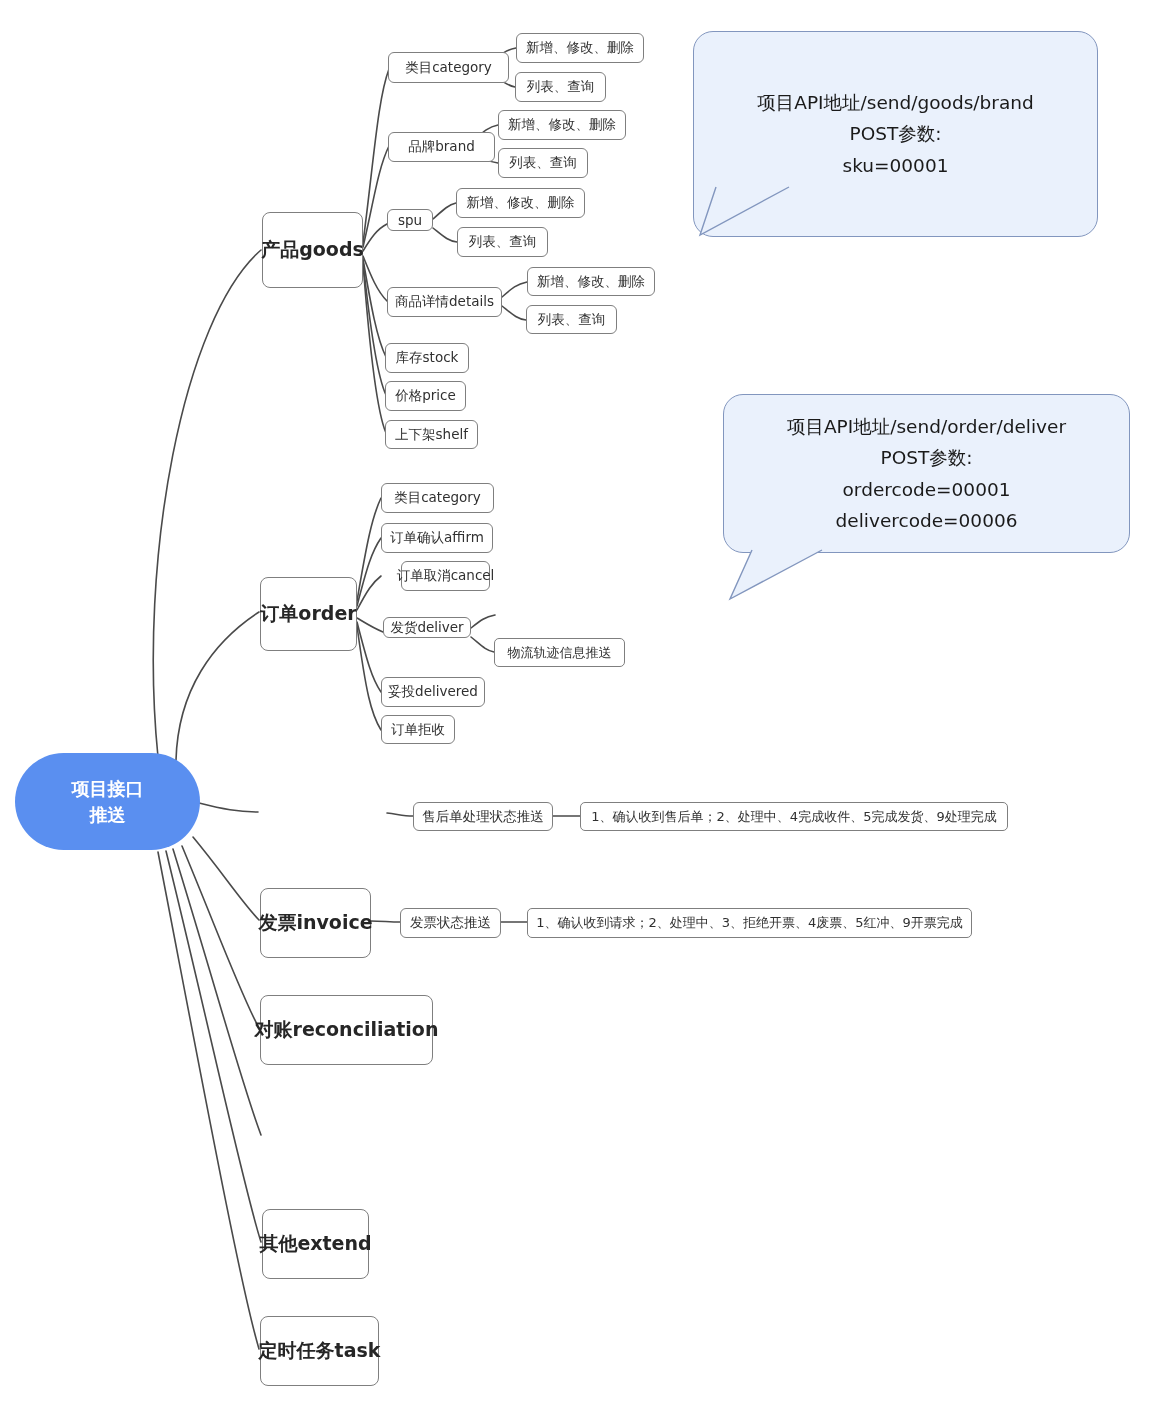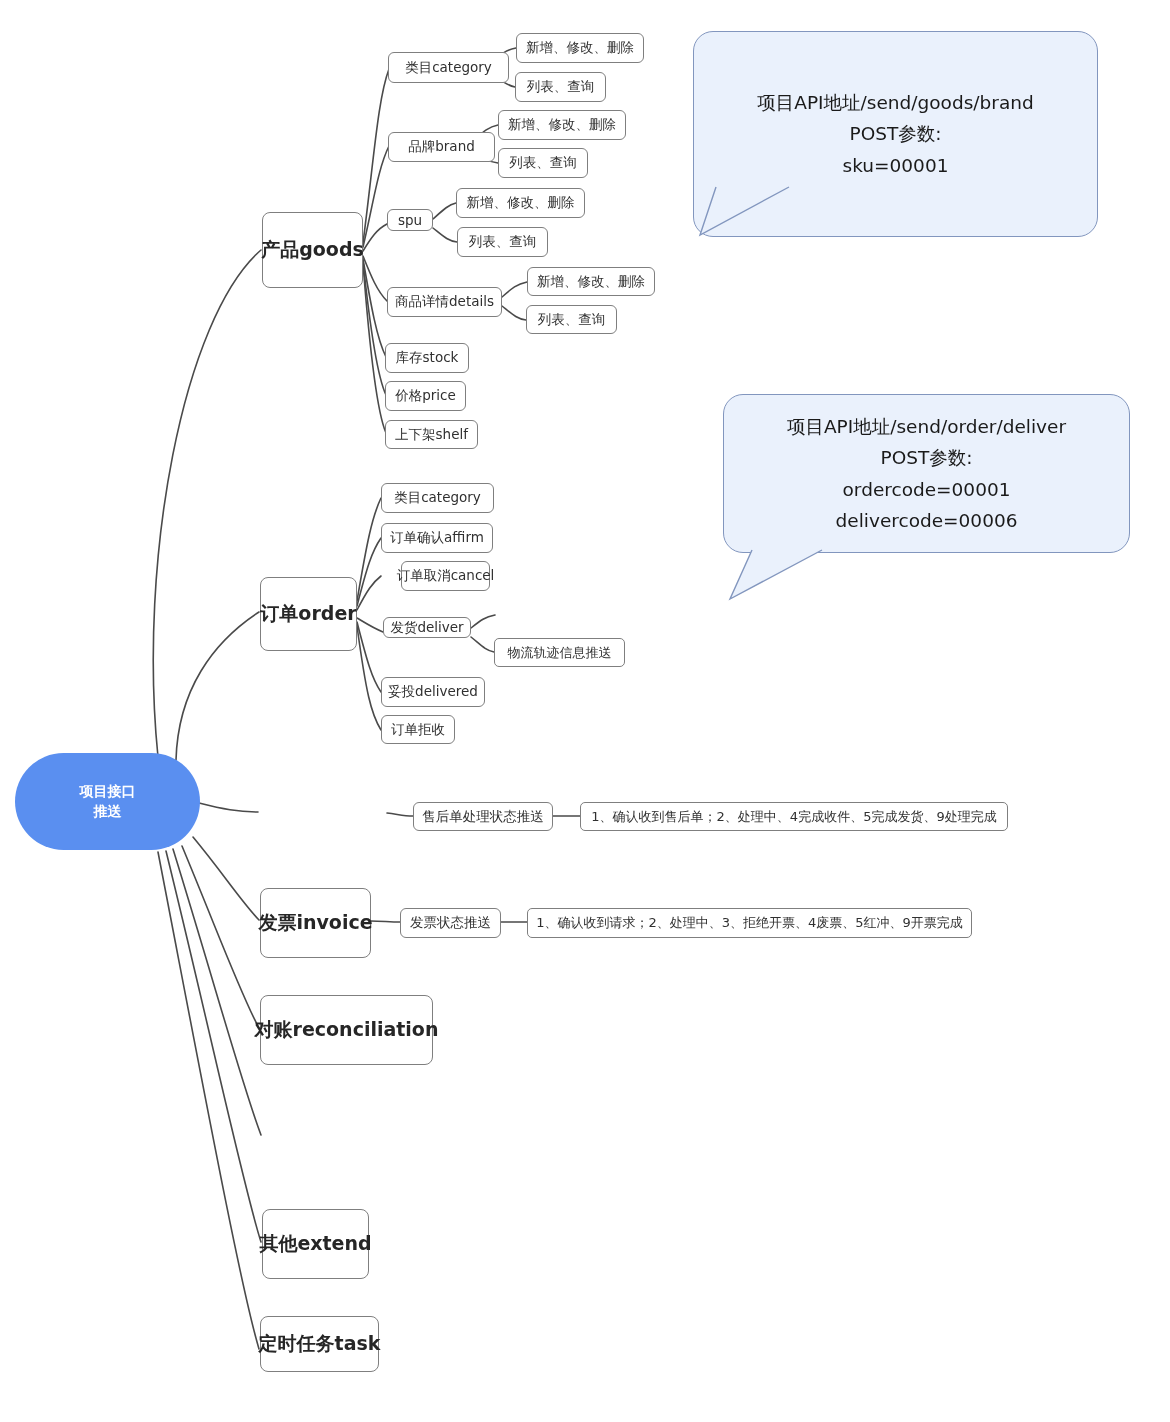--- a/index.html
+++ b/index.html
@@ -6,21 +6,21 @@
   .stage{position:relative;width:1170px;height:1422px;background:#ffffff;overflow:hidden;
          font-family:"DejaVu Sans","Liberation Sans",sans-serif;}
   svg.layer{position:absolute;left:0;top:0;pointer-events:none;}
   #connectors{z-index:0;}
   #tails{z-index:2;}
   .node{position:absolute;z-index:1;background:#ffffff;border:1.3px solid #7f7f7f;border-radius:6px;
         display:flex;align-items:center;justify-content:center;box-sizing:border-box;
         color:#303030;font-size:13.5px;white-space:nowrap;padding:2px 6px;}
   .branch{font-weight:bold;font-size:19px;color:#262626;border-radius:8px;line-height:1.35;}
   .root{z-index:1;background:#5a8ff0;border:none;border-radius:50px;color:#ffffff;
-        font-weight:bold;font-size:14px;flex-direction:column;line-height:1.4;}
+        font-weight:bold;font-size:18px;flex-direction:column;line-height:1.4;}
   .status{font-size:13px;border-radius:5px;}
   .callout{position:absolute;z-index:1;background:#eaf1fc;border:1.4px solid #8296be;border-radius:20px;
            display:flex;flex-direction:column;align-items:center;justify-content:center;
            font-size:18.5px;color:#1a1a1a;line-height:1.7;text-align:center;box-sizing:border-box;}
 </style>
 </head>
 <body>
 
 <div class="stage">
 
@@ -117,21 +117,21 @@
   <div class="node status" style="left:527px;top:908px;width:445px;height:30px">1、确认收到请求；2、处理中、3、拒绝开票、4废票、5红冲、9开票完成</div>
 
   <div class="node branch" style="left:260px;top:995px;width:173px;height:70px">
     <span>对账</span>
     <span>reconciliation</span>
   </div>
   <div class="node branch" style="left:262px;top:1209px;width:107px;height:70px">
     <span>其他</span>
     <span>extend</span>
   </div>
-  <div class="node branch" style="left:260px;top:1316px;width:119px;height:56px">
+  <div class="node branch" style="left:260px;top:1316px;width:119px;height:70px">
     <span>定时任务</span>
     <span>task</span>
   </div>
 
   <div class="callout" style="left:693px;top:31px;width:405px;height:206px">
     <div>项目API地址/send/goods/brand</div>
     <div>POST参数:</div>
     <div>sku=00001</div>
   </div>
   <div class="callout" style="left:723px;top:394px;width:407px;height:159px">

